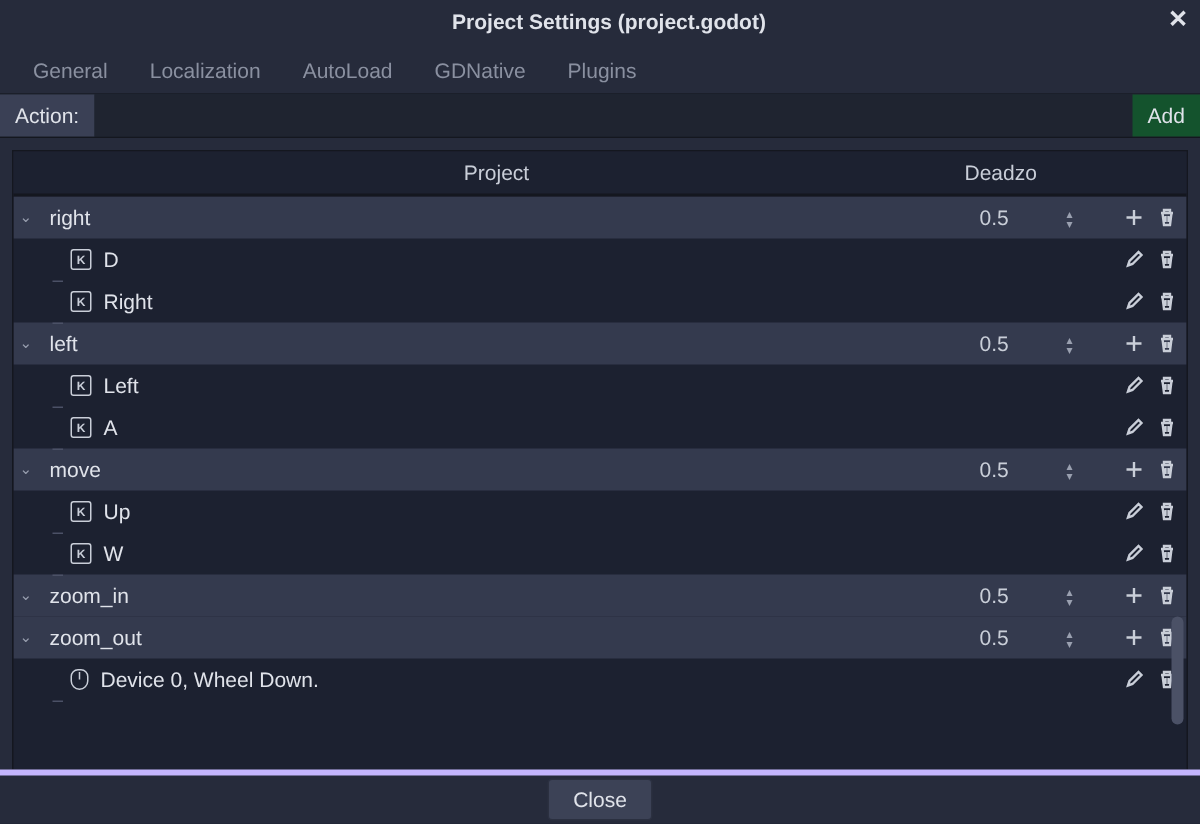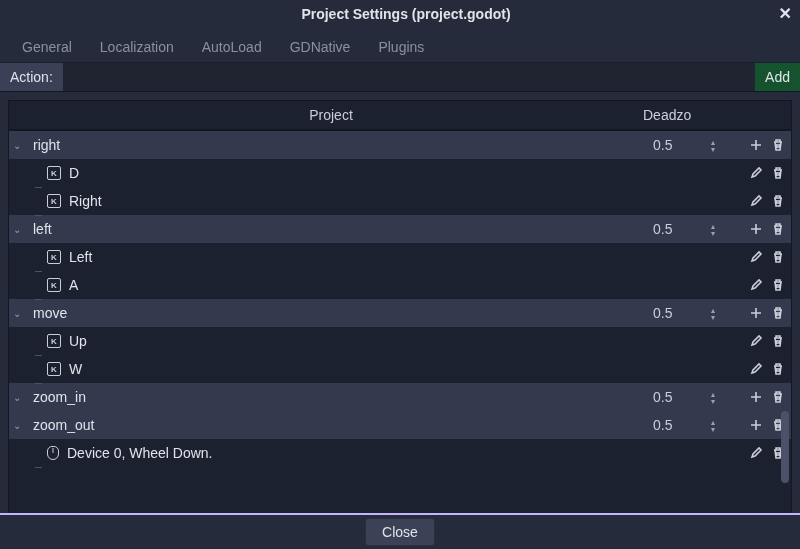--- a/index.html
+++ b/index.html
@@ -44,21 +44,21 @@
   .deadzone-cell { width: 68px; position: relative; display:flex; align-items:flex-end; }
   .deadzone-val { flex:1; }
   .spinner { width:10px; display:flex; flex-direction:column; gap:0; font-size:8px; color:#9aa0b0; line-height:7px; cursor:pointer; }
 
   .icons { width: 60px; display:flex; gap:8px; justify-content:flex-end; align-items:center; }
   .icons svg { stroke:#c9ced8; fill:none; stroke-width:1.6; }
   .icons .ic { cursor:pointer; display:inline-flex; }
 
   .scrollbar { position:absolute; right:2px; top:280px; width:8px; height:72px; background:#4b5166; border-radius:4px; }
 
-  .footer { position:absolute; bottom:0; left:0; right:0; height:36px; display:flex; align-items:center; justify-content:center; border-top:2px solid #c4b5fd; background:#262b3b; }
+  .footer { position:absolute; bottom:0; left:0; right:0; height:36px; display:flex; align-items:center; justify-content:center; border-top:4px solid #c4b5fd; background:#262b3b; }
   .close-btn { padding: 5px 16px; background:#3c4256; color:#e0e3ea; border:1px solid #2b3040; border-radius:3px; cursor:pointer; }
 </style>
 </head>
 <body>
 
 <div class="titlebar">
   <span>Project Settings (project.godot)</span>
   <span class="close-x">✕</span>
 </div>
 

